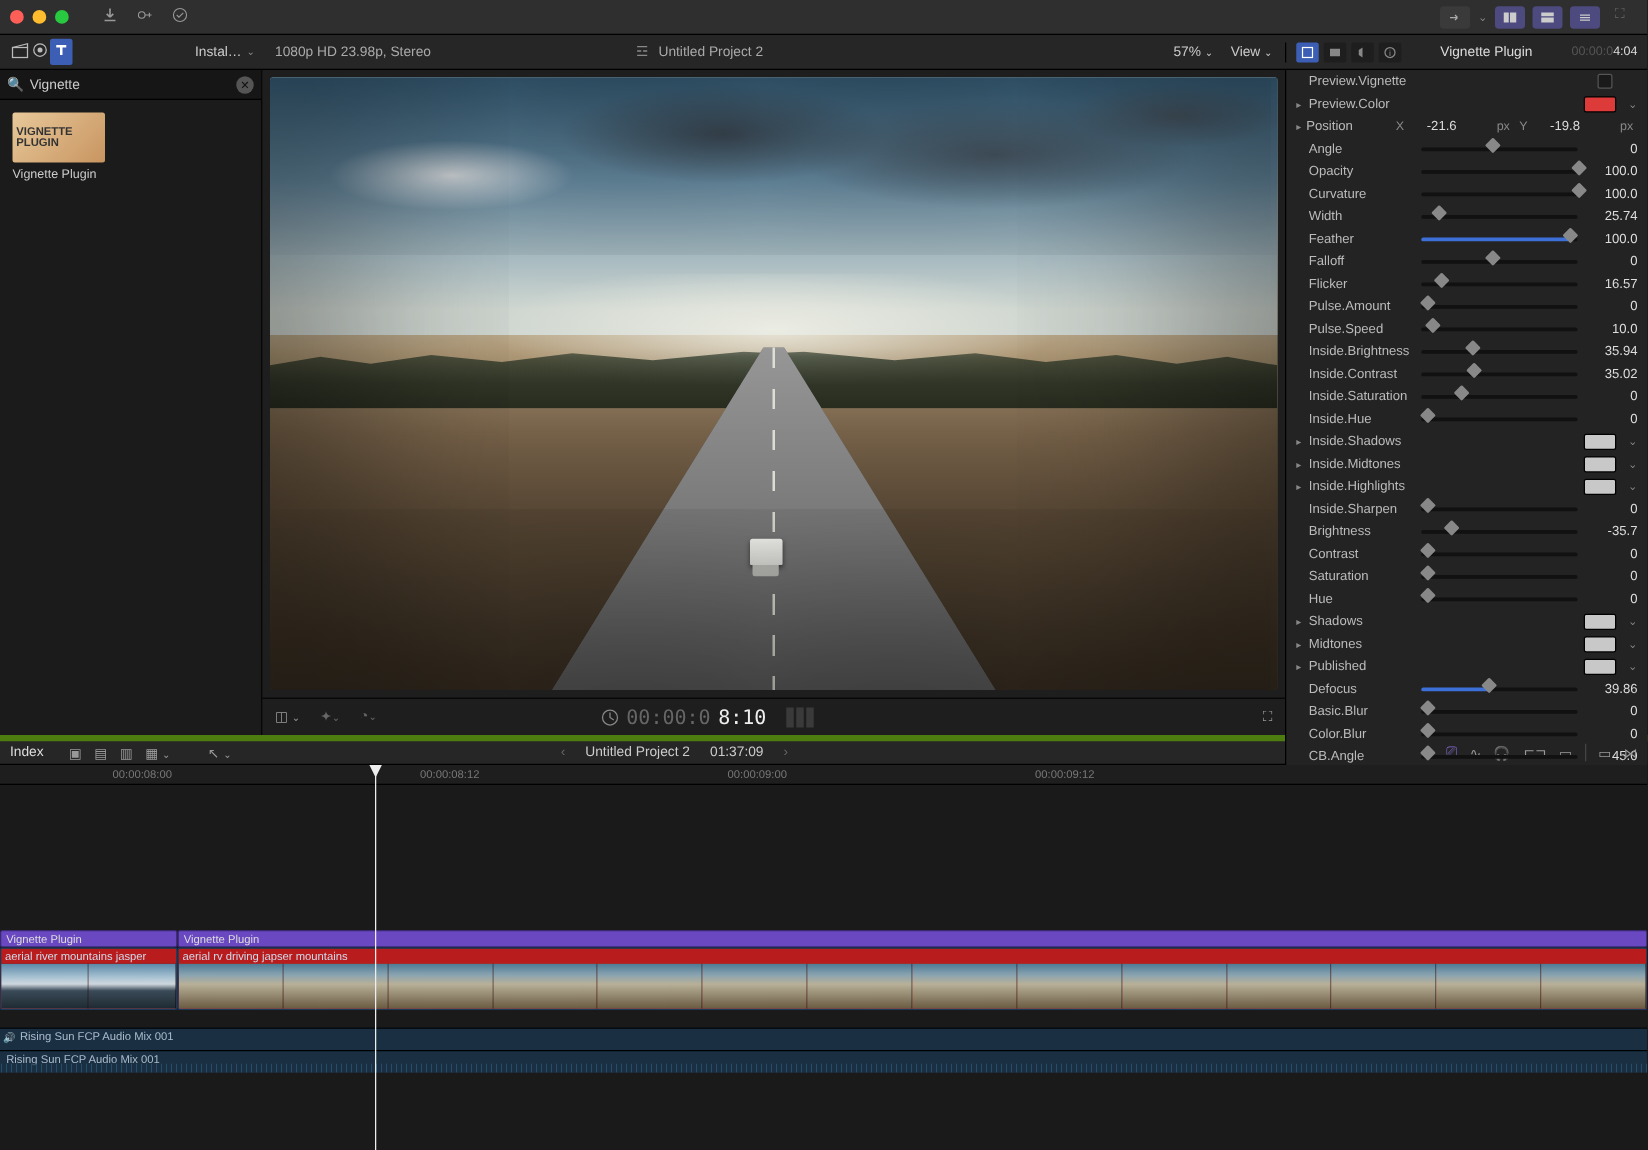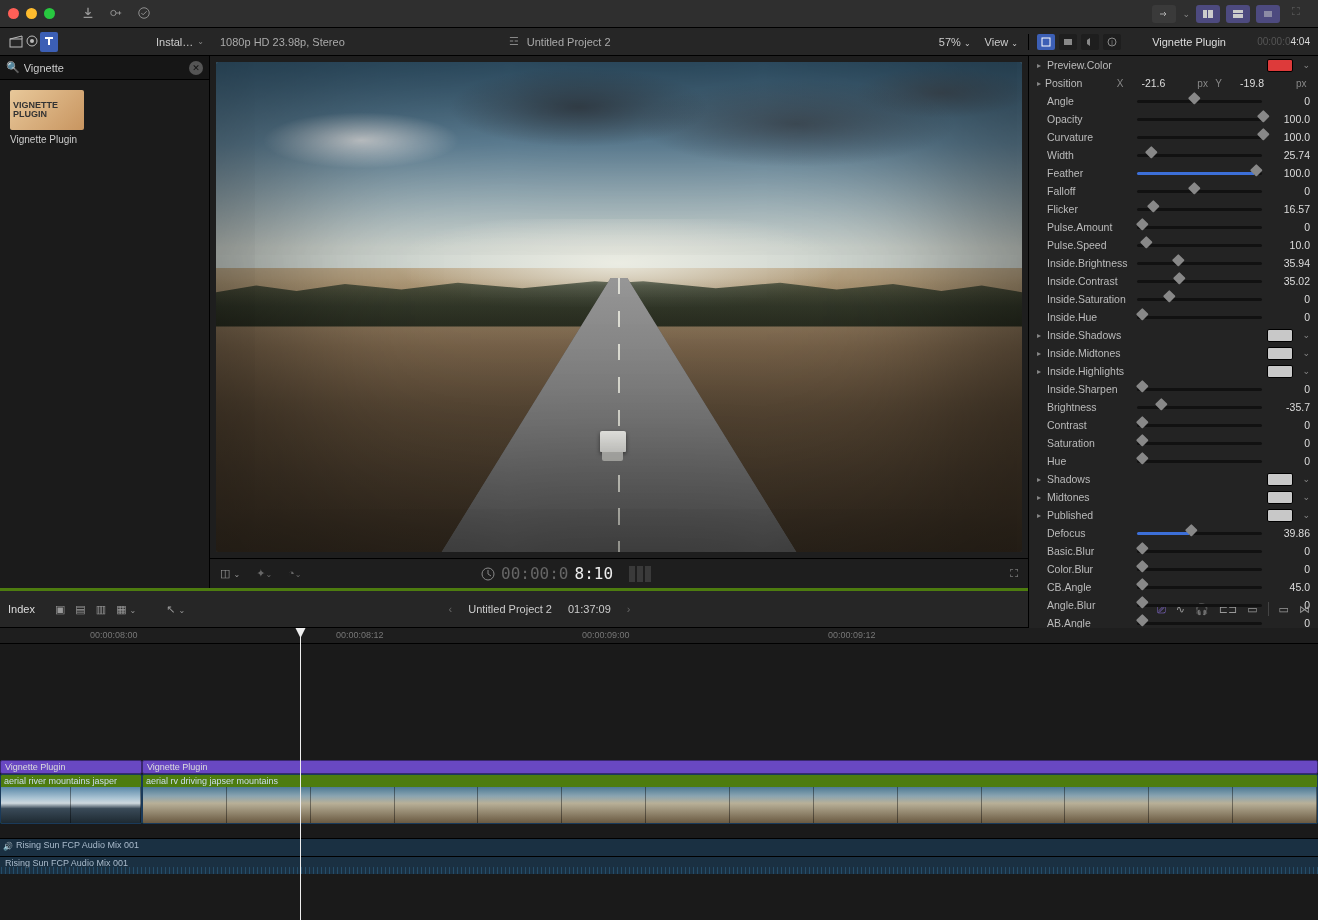--- a/index.html
+++ b/index.html
@@ -96,37 +96,37 @@
   .colorwell{width:26px;height:13px;border-radius:2px;border:1px solid #000;}
   .caret{color:#888;font-size:9px;margin-left:3px;}
   .checkbox{width:12px;height:12px;border:1px solid #555;border-radius:2px;background:#1a1a1a;display:flex;align-items:center;justify-content:center;}
   .checkbox.on{background:#3c6fd8;border-color:#3c6fd8;}
   .checkbox.on::after{content:"✓";font-size:9px;color:#fff;}
   .param.pos .ctl{gap:4px;justify-content:flex-end;}
   .pos-lbl{color:#888;font-size:10px;}
   .pos-val{color:#ddd;width:38px;text-align:right;}
   
   
-  .tl-bar { height:40px;background:#262626;border-top:3px solid #4d7c0f;border-bottom:1px solid #000;display:flex;align-items:center;padding:0 8px;}
+  .tl-bar { height:24px;background:#262626;border-top:5px solid #4d7c0f;border-bottom:1px solid #000;display:flex;align-items:center;padding:0 8px;}
   .tl-bar .idx{color:#ddd;font-size:11px;}
   .tl-icons{display:flex;gap:10px;margin-left:20px;color:#999;}
   .tl-center{margin:0 auto;display:flex;gap:16px;align-items:center;color:#ccc;}
   .tl-right{margin-left:auto;display:flex;gap:10px;color:#999;align-items:center;}
   
   .timeline{height:calc(920px - 56px - 532px - 24px);background:#1a1a1a;position:relative;overflow:hidden;}
   .ruler{height:16px;background:#1e1e1e;border-bottom:1px solid #000;position:relative;font-size:9px;color:#777;}
   .ruler .tick{position:absolute;top:2px;}
   .playhead{position:absolute;top:0;bottom:0;width:1px;background:#eee;left:300px;z-index:5;}
   .playhead::before{content:"";position:absolute;top:-1px;left:-5px;width:11px;height:11px;background:#eee;clip-path:polygon(0 0,100% 0,50% 100%);}
   
   .track-area{position:absolute;top:16px;left:0;right:0;bottom:0;}
   .fx-track{position:absolute;left:0;right:0;top:116px;height:14px;display:flex;}
   .fx-clip{background:#6948c2;border:1px solid #3a2870;border-radius:2px;height:100%;font-size:9px;color:#ddd;padding:0 4px;line-height:12px;overflow:hidden;}
   .video-track{position:absolute;left:0;right:0;top:130px;height:50px;display:flex;background:#0f2238;}
-  .vid-clip{height:100%;border:1px solid #1a3a5a;border-radius:2px;position:relative;overflow:hidden;background:#4d7c0f;text-decoration:underline;}
+  .vid-clip{height:100%;border:1px solid #1a3a5a;border-radius:2px;position:relative;overflow:hidden;background:#b91c1c;text-decoration:underline;}
   .vid-clip .clip-label{position:absolute;top:1px;left:3px;font-size:9px;color:#cde;z-index:2;}
   .thumbs{position:absolute;inset:0;top:12px;display:flex;}
   .thumbs span{flex:1;background:linear-gradient(to bottom,#4d7a94 0%,#8aa4b1 25%,#b8b098 45%,#6a5a42 100%);border-right:1px solid rgba(0,0,0,.4);}
   .thumbs.mtn span{background:linear-gradient(to bottom,#5a88a8 0%,#a8c2d2 30%,#cfd8de 45%,#3a4a58 60%,#1e2a32 100%);}
   .audio-track{position:absolute;left:0;right:0;height:18px;background:#1a3042;border-top:1px solid #000;}
   .audio-track.a1{top:194px;}
   .audio-track.a2{top:212px;}
   .audio-label{position:absolute;left:5px;top:1px;font-size:9px;color:#abc;}
   .wave{position:absolute;left:0;right:0;top:10px;height:7px;background:repeating-linear-gradient(90deg,#1a3042 0 1px,#2a5a7a 1px 2px,#1a3042 2px 4px);opacity:.7;}
   
@@ -293,20 +293,28 @@
             <span></span>
           </div>
       </div>
       <span class="vc-right">⛶</span>
     </div>
   </div>
 
   <div class="inspector">
     <div class="param-list" id="param-list">
         <div class="param">
+          <span class="disc"></span>
+          <span class="label">Preview.Vignette</span>
+          <div class="ctl" style="justify-content: flex-end;">
+            <div class="checkbox"></div>
+            <span style="width: 14px;"></span>
+          </div>
+        </div>
+        <div class="param">
           <span class="disc">▸</span>
           <span class="label">Preview.Color</span>
           <div class="ctl" style="justify-content: flex-end;">
             <div class="colorwell" style="background: rgb(221, 58, 58);"></div>
             <span class="caret">⌄</span>
           </div>
         </div>
         <div class="param pos">
           <span class="disc">▸</span>
           <span class="label">Position</span>

